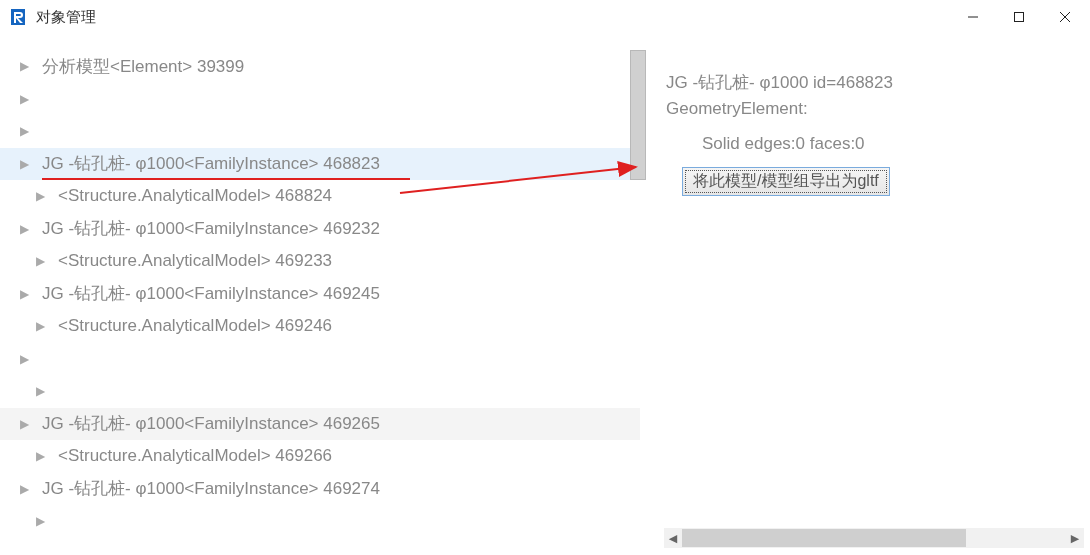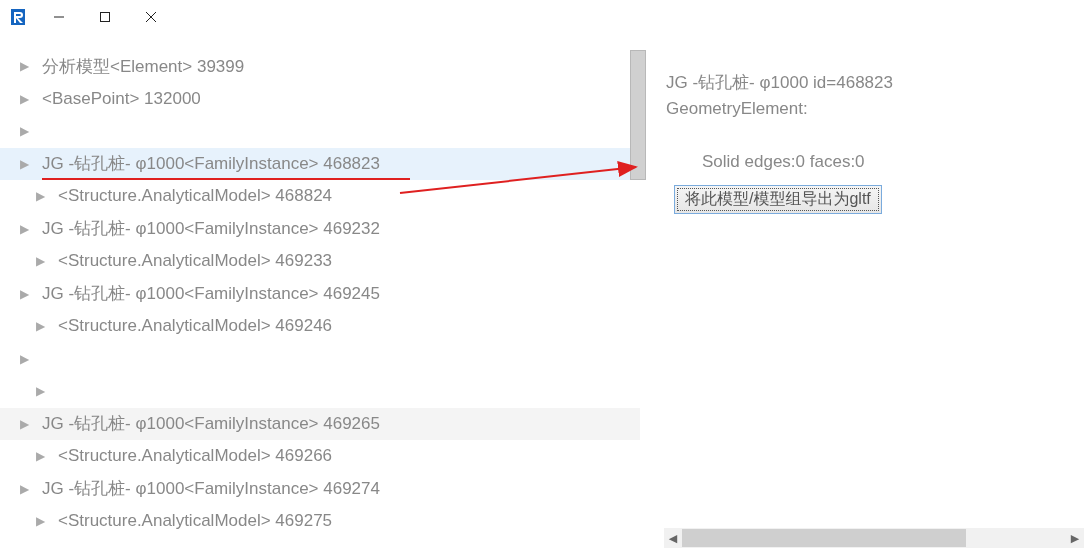--- a/index.html
+++ b/index.html
@@ -98,24 +98,24 @@
       flex: 1;
       padding: 36px 8px 0 26px;
       position: relative;
       font-size: 17px;
       color: #888888;
       line-height: 1.5;
       overflow: hidden;
     }
     .detail-line { white-space: nowrap; }
     .detail-indent { padding-left: 36px; margin-top: 8px; }
-    .detail-indent2 { padding-left: 36px; margin-top: 28px; }
+    .detail-indent2 { padding-left: 36px; margin-top: 10px; }
     .export-btn {
       margin-top: 10px;
-      margin-left: 8px;
+      margin-left: 16px;
       padding: 3px 10px;
       font-size: 16px;
       color: #555;
       background: linear-gradient(#f5f5f5, #e6e6e6);
       border: 1px solid #7aabdd;
       outline: 1px dotted #555;
       outline-offset: -4px;
       cursor: pointer;
     }
     .bottom-scroll {
@@ -161,20 +161,21 @@
 </head>
 <body>
 
 <div class="title-bar">
   <div class="app-icon">
     <svg viewBox="0 0 20 20">
         <path d="M3 2 L17 2 L17 18 L3 18 Z" fill="#1565c0"></path>
         <path d="M6 5 L12 5 Q15 5 15 8 Q15 11 12 11 L10 11 L15 16 L12 16 L8 11 L8 16 L6 16 Z M8 7 L8 9 L11.5 9 Q13 9 13 8 Q13 7 11.5 7 Z" fill="#fff"></path>
       </svg>
   </div>
+  <div class="title-text">对象管理</div>
   <div class="win-controls">
     <div class="win-btn">
       <svg width="12" height="12" viewBox="0 0 12 12">
           <line x1="1" y1="6" x2="11" y2="6" stroke="currentColor" stroke-width="1"></line>
         </svg>
     </div>
     <div class="win-btn">
       <svg width="12" height="12" viewBox="0 0 12 12">
           <rect x="1.5" y="1.5" width="9" height="9" fill="none" stroke="currentColor" stroke-width="1"></rect>
         </svg>
@@ -189,21 +190,20 @@
 </div>
 
 <div class="content">
   <div class="left-panel" id="tree-root">
       <div class="tree-item">
         <span class="tree-arrow">▶</span>
         <span>分析模型&lt;Element&gt; 39399</span>
       </div>
       <div class="tree-item">
         <span class="tree-arrow">▶</span>
-        <span>&lt;BasePoint&gt; 132000</span>
       </div>
       <div class="tree-item">
         <span class="tree-arrow">▶</span>
       </div>
       <div class="tree-item selected">
         <span class="tree-arrow">▶</span>
         <span>JG -钻孔桩- φ1000&lt;FamilyInstance&gt; 468823</span>
       </div>
       <div class="selected-underline"></div>
       <div class="tree-item indent2">
@@ -239,21 +239,20 @@
       <div class="tree-item indent2">
         <span class="tree-arrow">▶</span>
         <span>&lt;Structure.AnalyticalModel&gt; 469266</span>
       </div>
       <div class="tree-item">
         <span class="tree-arrow">▶</span>
         <span>JG -钻孔桩- φ1000&lt;FamilyInstance&gt; 469274</span>
       </div>
       <div class="tree-item indent2">
         <span class="tree-arrow">▶</span>
-        <span>&lt;Structure.AnalyticalModel&gt; 469275</span>
       </div>
     </div>
 
   <div class="scrollbar-left"></div>
 
   <div class="right-panel">
     <div class="detail-line">JG -钻孔桩- φ1000 id=468823</div>
     <div class="detail-line">GeometryElement:</div>
     <div class="detail-line detail-indent2">Solid edges:0 faces:0</div>
     <button class="export-btn">将此模型/模型组导出为gltf</button>

